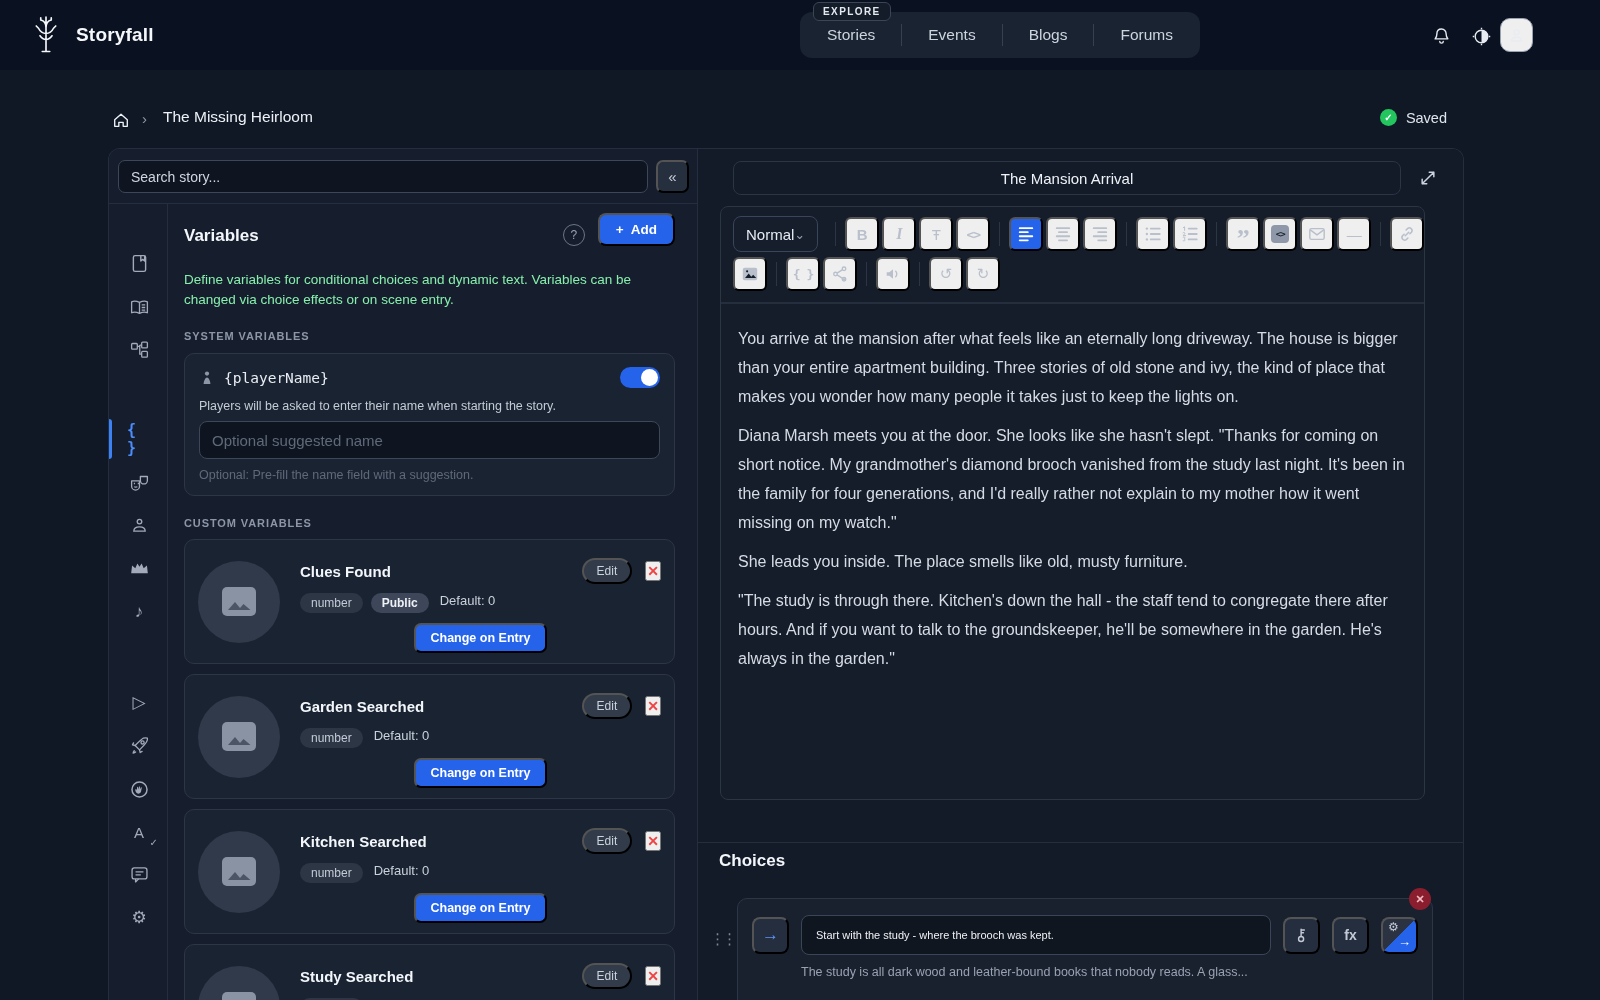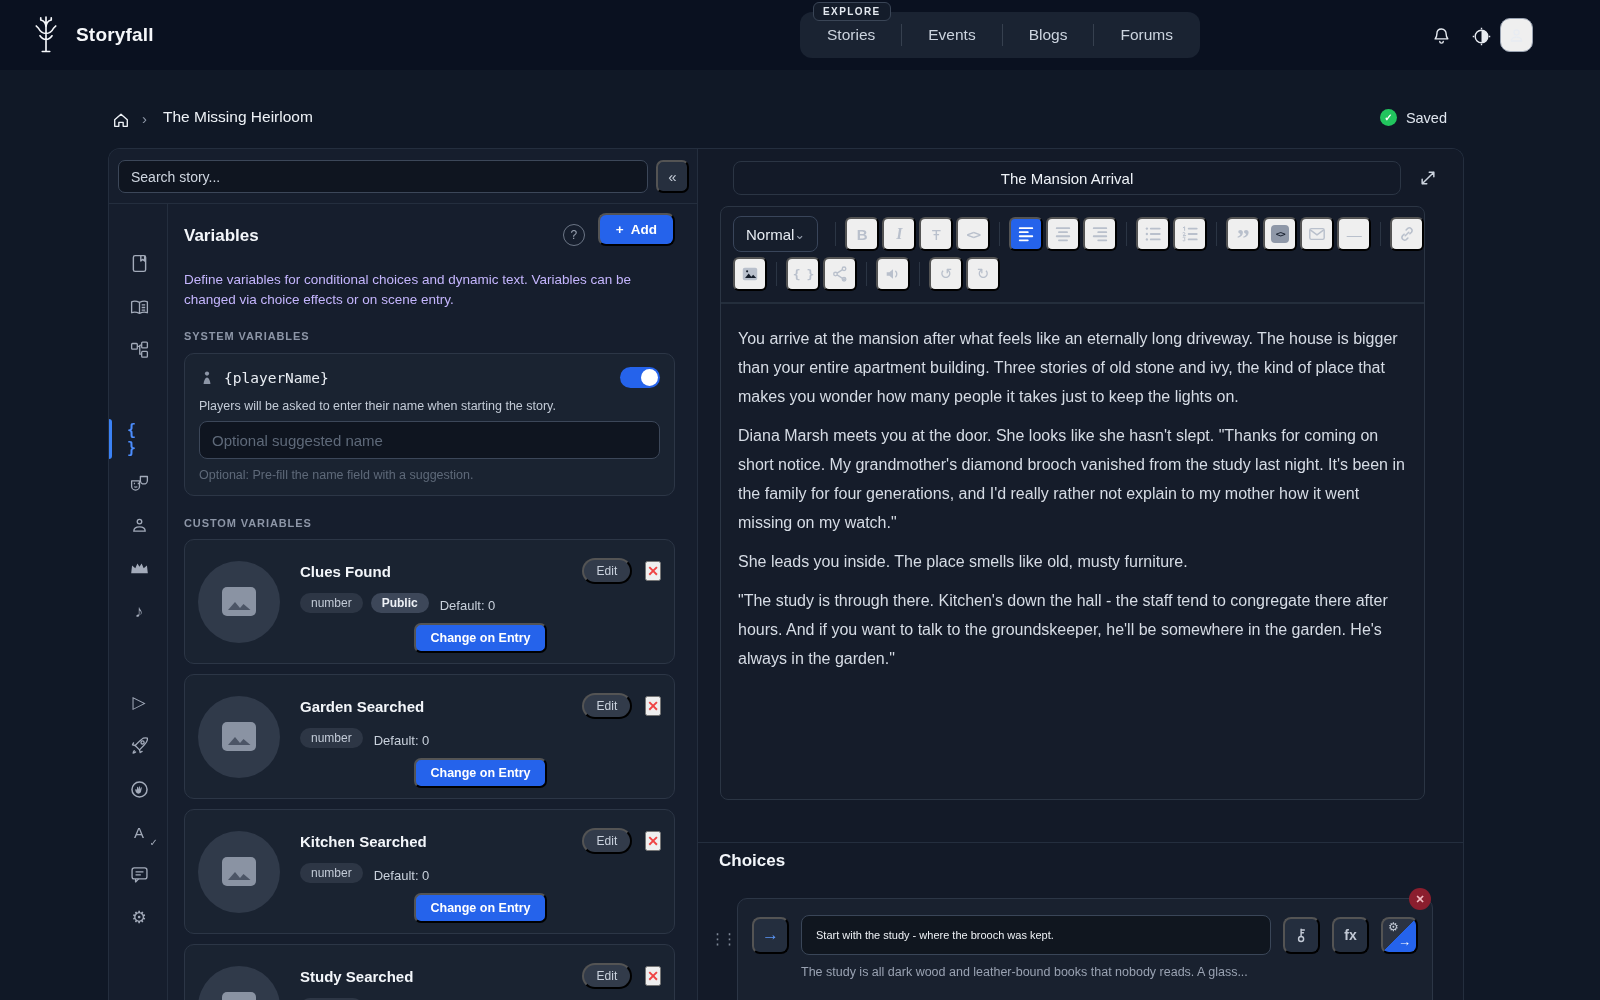--- a/index.html
+++ b/index.html
@@ -45,41 +45,41 @@
   .rail-bar { position:absolute; left:0; top:215px; width:3px; height:40px; background:#3b82f6; border-radius:0 3px 3px 0; }
   .a-check { position:relative; font-size:15px; }
   .a-check .chk { position:absolute; right:-7px; bottom:-4px; font-size:10px; }
 
   
   .vars { flex:1; padding:12px 22px 0 16px; overflow:hidden; }
   .vars-head { display:flex; align-items:flex-end; height:30px; }
   .vars-title { font-size:17px; font-weight:bold; color:#f3f6fa; }
   .help-circle { margin-left:auto; width:22px; height:22px; border:1.5px solid #6b7585; border-radius:50%; color:#9aa3b2; font-size:12px; display:flex; align-items:center; justify-content:center; }
   .add-btn { margin-left:13px; background:#2563eb; border-radius:8px; color:#fff; font-size:13.5px; font-weight:bold; padding:7px 16px; display:flex; align-items:center; gap:7px; }
-  .vars-desc { margin-top:24px; font-size:13.5px; line-height:1.45; color:#c4b5fd; width:482px; }
+  .vars-desc { margin-top:24px; font-size:13.5px; line-height:1.45; color:#86efac; width:482px; }
   .sec-label { margin-top:21px; font-size:11px; font-weight:bold; letter-spacing:.9px; color:#8d96a7; }
   .sys-card { margin-top:11px; border:1px solid #2c3646; border-radius:10px; background:#1a2331; padding:13px 14px; }
   .sys-row1 { display:flex; align-items:center; }
   .sys-person { width:16px; height:16px; color:#8d96a7; }
   .sys-name { margin-left:9px; font-family:"DejaVu Sans Mono",monospace; font-size:14.5px; color:#e9edf3; }
   .toggle { margin-left:auto; width:40px; height:21px; border-radius:11px; background:#2563eb; position:relative; }
   .toggle-knob { position:absolute; right:2px; top:2px; width:17px; height:17px; border-radius:50%; background:#fff; }
   .sys-desc { margin-top:11px; font-size:12.5px; color:#c3cbd7; }
   .sys-input { margin-top:8px; width:100%; height:38px; background:#0f1520; border:1px solid #3c4759; border-radius:8px; color:#dbe2ea; font-size:15px; padding:0 12px; outline:none; }
   .sys-input::placeholder { color:#5e6979; }
   .sys-helper { margin-top:9px; font-size:12.5px; color:#5e6979; }
   .var-card { margin-top:10px; height:125px; border:1px solid #2c3646; border-radius:10px; background:#1a2331; padding:11px 13px; display:flex; gap:20px; }
   .var-avatar { width:82px; height:82px; border-radius:50%; background:#303a4a; flex:none; align-self:center; display:flex; align-items:center; justify-content:center; }
   .var-avatar svg { width:36px; height:31px; }
   .var-content { flex:1; padding-top:7px; }
   .var-trow { display:flex; align-items:center; }
   .var-name { font-size:15px; font-weight:bold; color:#f3f6fa; }
   .edit-pill { margin-left:auto; background:#323b4a; border-radius:999px; padding:4px 13px; font-size:12px; color:#cbd3de; }
   .x-btn { margin-left:13px; color:#ef4444; font-size:14px; font-weight:bold; }
-  .var-brow { margin-top:9px; display:flex; align-items:flex-end; gap:8px; }
+  .var-brow { margin-top:9px; display:flex; align-items:flex-start; gap:8px; }
   .pill { background:#2d3645; border-radius:999px; padding:3px 11px; font-size:12px; color:#c3cbd7; }
   .pill-public { background:#3d4759; color:#eef1f6; font-weight:bold; }
   .default-txt { font-size:13px; color:#c9d1dc; margin-left:3px; }
   .var-btnrow { margin-top:10px; display:flex; justify-content:center; }
   .change-btn { background:#2563eb; color:#fff; font-size:12.5px; font-weight:bold; padding:6px 14px; border-radius:7px; }
 
   
   .right-col { flex:1; position:relative; background:#131a28; }
   .scene-title-input { position:absolute; left:35px; top:12px; width:668px; height:34px; background:transparent; border:1px solid #2b3544; border-radius:8px; color:#eef2f7; font-size:15px; text-align:center; outline:none; font-family:"Liberation Sans",sans-serif; }
   .expand-btn { position:absolute; left:718px; top:17px; width:24px; height:24px; color:#cbd3de; display:flex; align-items:center; justify-content:center; }

